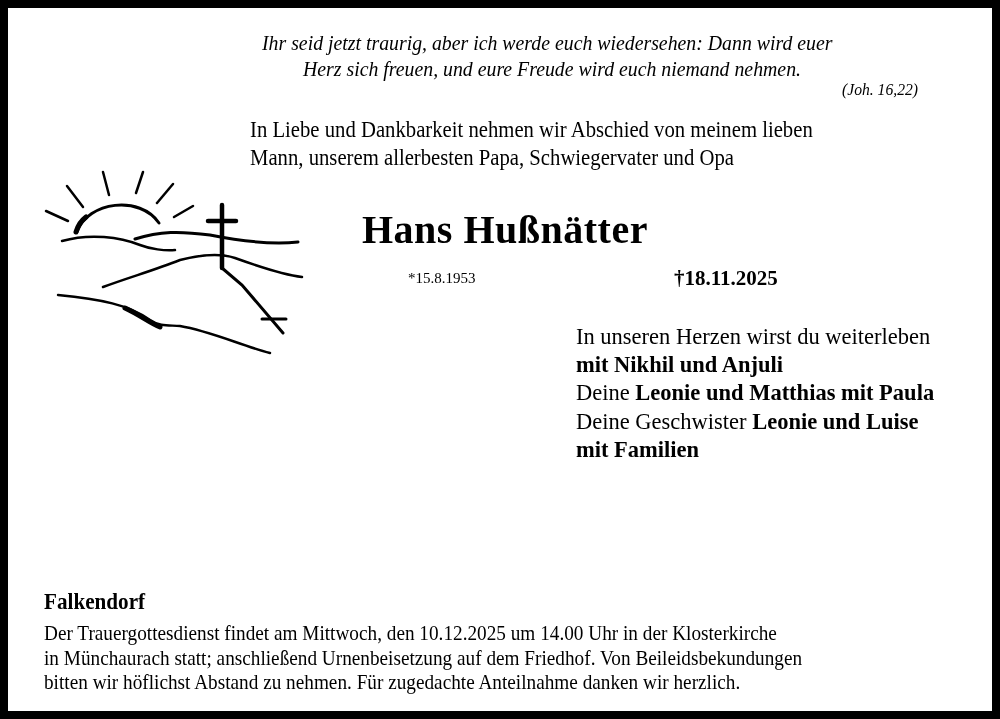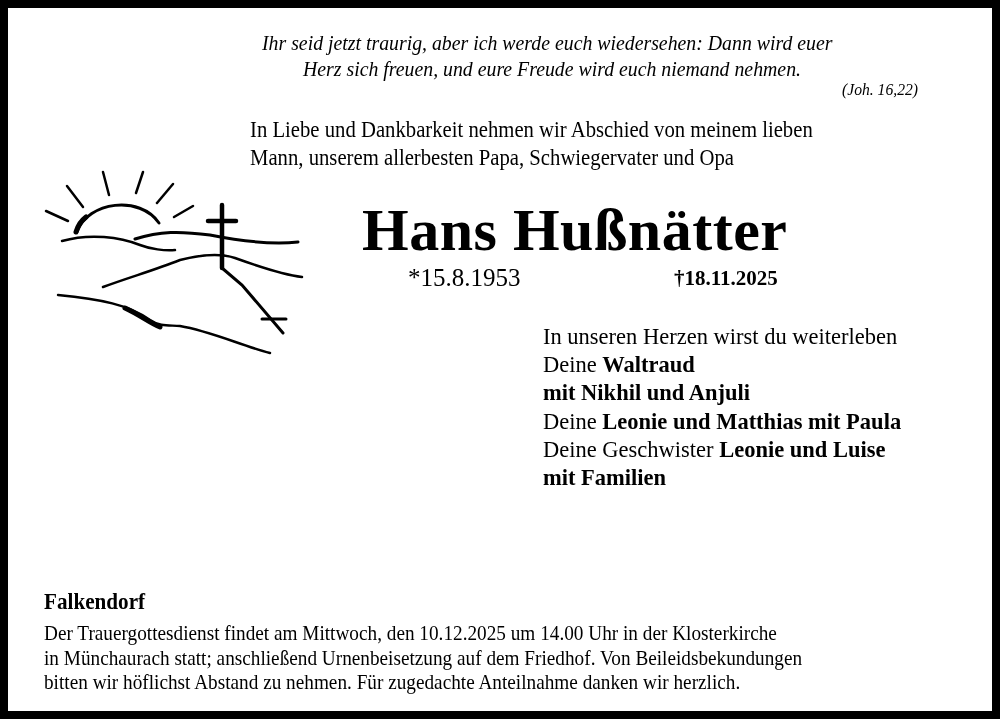--- a/index.html
+++ b/index.html
@@ -6,25 +6,25 @@
   body { width:1000px; height:719px; position:relative; overflow:hidden; font-family:"Liberation Serif", serif; color:#000; }
   .frame { position:absolute; left:0; top:0; width:1000px; height:719px; box-sizing:border-box; border:8px solid #000; border-right-width:8px; border-bottom-width:8px; background:#fff; }
   .abs { position:absolute; white-space:nowrap; }
   .verse { left:0; top:30px; width:1000px; }
   .verse .line { position:absolute; white-space:nowrap; font-style:italic; font-size:22px; line-height:26px; }
   .verse .l1 { left:262px; top:0; transform:scaleX(0.9); transform-origin:left top; }
   .verse .l2 { left:303px; top:26px; transform:scaleX(0.9); transform-origin:left top; }
   .verse .ref { left:842px; top:50px; font-size:17px; line-height:20px; transform:scaleX(0.92); transform-origin:left top; }
   .intro { left:250px; top:116px; font-size:23px; line-height:28px; transform:scaleX(0.9); transform-origin:left top; }
   .intro div { white-space:nowrap; }
-  .name { left:362px; top:196px; font-size:60px; font-weight:bold; line-height:68px; letter-spacing:0.5px; }
-  .birth { left:408px; top:265px; font-size:25px; line-height:26px; }
+  .name { left:362px; top:196px; font-size:40px; font-weight:bold; line-height:68px; letter-spacing:0.5px; }
+  .birth { left:408px; top:265px; font-size:15px; line-height:26px; }
   .death { left:674px; top:265px; font-size:21px; line-height:26px;font-weight:bold; }
   .family { left:543px; top:323px; font-size:22.5px; line-height:28.2px; }
-  .family .row { white-space:nowrap; }
+  .family .row { white-space:nowrap;margin-left:33px; }
   .family b { font-weight:bold; }
   .place { left:44px; top:588px; font-size:23px; font-weight:bold; line-height:28px; transform:scaleX(0.92); transform-origin:left top; }
   .service { left:44px; top:621px; font-size:21.5px; line-height:24.5px; transform:scaleX(0.895); transform-origin:left top; }
   .service div { white-space:nowrap; }
   .emblem { left:40px; top:165px; width:270px; height:195px; }
 </style>
 </head>
 <body>
 
 <div class="frame"></div>
@@ -65,21 +65,20 @@
     <line x1="222" y1="154" x2="246" y2="154" stroke-width="3"></line>
   </svg>
 </div>
 
 <div class="abs name">Hans Hußnätter</div>
 <div class="abs birth">*15.8.1953</div>
 <div class="abs death">†18.11.2025</div>
 
 <div class="abs family">
   <div class="row">In unseren Herzen wirst du weiterleben</div>
-  <div class="row"><span>Deine </span><b>Waltraud</b></div>
   <div class="row"><span></span><b>mit Nikhil und Anjuli</b></div>
   <div class="row"><span>Deine </span><b>Leonie und Matthias mit Paula</b></div>
   <div class="row"><span>Deine Geschwister </span><b>Leonie und Luise</b></div>
   <div class="row"><span></span><b>mit Familien</b></div>
 </div>
 
 <div class="abs place">Falkendorf</div>
 
 <div class="abs service">
   <div>Der Trauergottesdienst findet am Mittwoch, den 10.12.2025 um 14.00 Uhr in der Klosterkirche</div>

